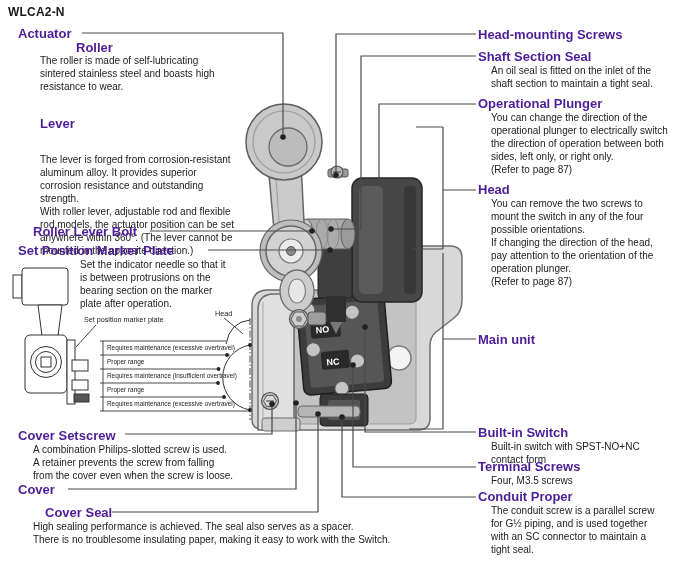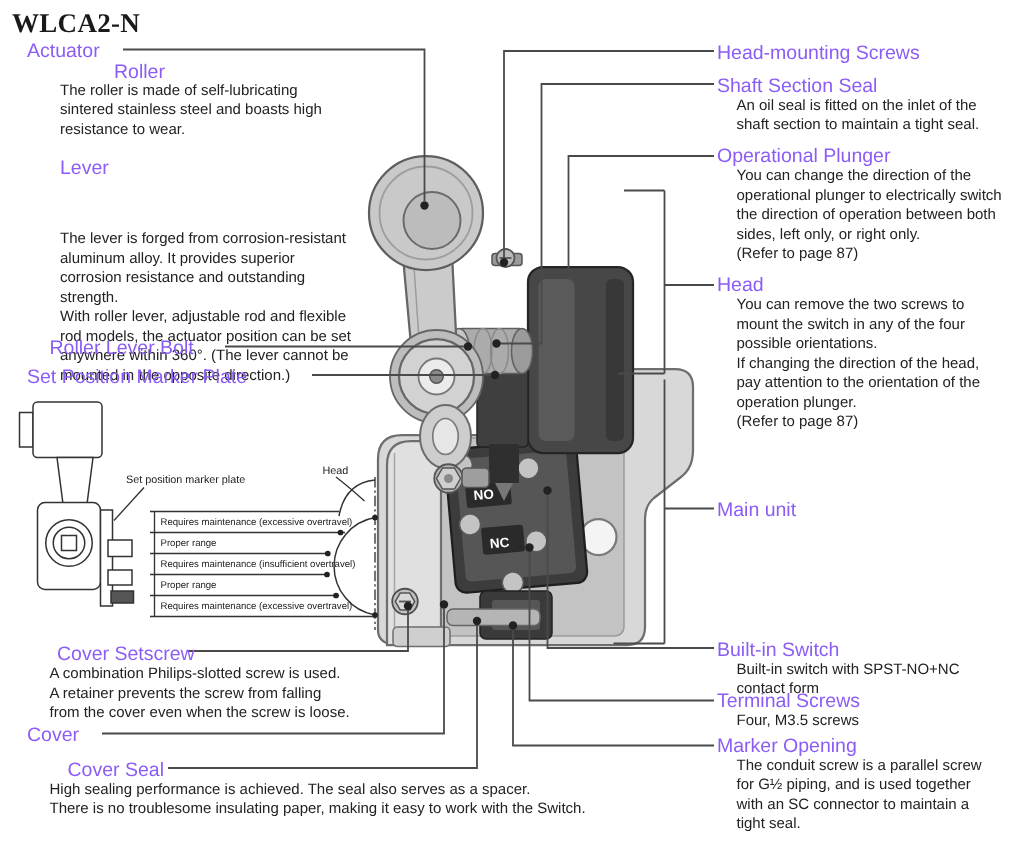--- a/index.html
+++ b/index.html
@@ -1,19 +1,19 @@
 <!DOCTYPE html>
 <html><head>
 <meta charset="utf-8">
 <style>
   html,body{margin:0;padding:0;background:#fff;}
   #page{position:relative;width:689px;height:568px;background:#ffffff;overflow:hidden;
         font-family:"Liberation Sans","DejaVu Sans",sans-serif;color:#1a1a1a;}
-  .h1{position:absolute;font-size:18px;font-weight:bold;letter-spacing:.2px;font-family:Liberation Serif, serif;}
-  .lab{position:absolute;font-size:13px;font-weight:normal;white-space:nowrap;color:#8b5cf6;}
+  .h1{position:absolute;font-size:12px;font-weight:bold;letter-spacing:.2px;}
+  .lab{position:absolute;font-size:13px;font-weight:bold;white-space:nowrap;color:#4c1d95;}
   .body{position:absolute;font-size:10px;line-height:13px;color:#222;white-space:pre-line;}
   svg{position:absolute;left:0;top:0;}
   text{font-family:"Liberation Sans","DejaVu Sans",sans-serif;}
 </style>
 </head>
 <body>
 
 <div id="page">
 
   <svg width="689" height="568" viewBox="0 0 689 568">
@@ -187,32 +187,36 @@
     </g>
   </svg>
 
   <div class="h1" style="left:8px;top:5px;">WLCA2-N</div>
 
   <div class="lab" style="left:18px;top:26px;">Actuator</div>
   <div class="lab" style="left:30px;top:40px;margin-left:46px;">Roller</div>
   <div class="body" style="left:40px;top:54px;width:230px;">The roller is made of self-lubricating
 sintered stainless steel and boasts high
 resistance to wear.</div>
-  <div class="lab" style="left:30px;top:104px;padding-left:10px;">Lever</div>
+  <div class="lab" style="left:30px;top:116px;padding-left:10px;">Lever</div>
   <div class="body" style="left:40px;top:117px;width:240px;margin-top:36px;">The lever is forged from corrosion-resistant
 aluminum alloy. It provides superior
 corrosion resistance and outstanding
 strength.
 With roller lever, adjustable rod and flexible
 rod models, the actuator position can be set
 anywhere within 360°. (The lever cannot be
 mounted in the opposite direction.)</div>
   <div class="lab" style="left:18px;top:224px;padding-left:15px;">Roller Lever Bolt</div>
   <div class="lab" style="left:18px;top:243px;">Set Position Marker Plate</div>
-  <div class="lab" style="left:18px;top:428px;margin-left:20px;">Cover Setscrew</div>
+  <div class="body" style="left:80px;top:258px;width:190px;">Set the indicator needle so that it
+is between protrusions on the
+bearing section on the marker
+plate after operation.</div>
+  <div class="lab" style="left:18px;top:428px;">Cover Setscrew</div>
   <div class="body" style="left:33px;top:443px;width:250px;">A combination Philips-slotted screw is used.
 A retainer prevents the screw from falling
 from the cover even when the screw is loose.</div>
   <div class="lab" style="left:18px;top:482px;">Cover</div>
   <div class="lab" style="left:18px;top:505px;margin-left:27px;">Cover Seal</div>
   <div class="body" style="left:33px;top:520px;width:420px;">High sealing performance is achieved. The seal also serves as a spacer.
 There is no troublesome insulating paper, making it easy to work with the Switch.</div>
 
   <div class="lab" style="left:478px;top:49px;">Shaft Section Seal</div>
   <div class="lab" style="left:478px;top:27px;">Head-mounting Screws</div>
@@ -231,19 +235,19 @@
 If changing the direction of the head,
 pay attention to the orientation of the
 operation plunger.
 (Refer to page 87)</div>
   <div class="lab" style="left:478px;top:332px;">Main unit</div>
   <div class="lab" style="left:478px;top:425px;">Built-in Switch</div>
   <div class="body" style="left:491px;top:440px;width:190px;">Built-in switch with SPST-NO+NC
 contact form</div>
   <div class="lab" style="left:478px;top:459px;">Terminal Screws</div>
   <div class="body" style="left:491px;top:474px;width:190px;">Four, M3.5 screws</div>
-  <div class="lab" style="left:478px;top:489px;">Marker Opening</div>
+  <div class="lab" style="left:478px;top:489px;">Conduit Proper</div>
   <div class="body" style="left:491px;top:504px;width:190px;">The conduit screw is a parallel screw
 for G½ piping, and is used together
 with an SC connector to maintain a
 tight seal.</div>
 
 </div>
 
 </body></html>

